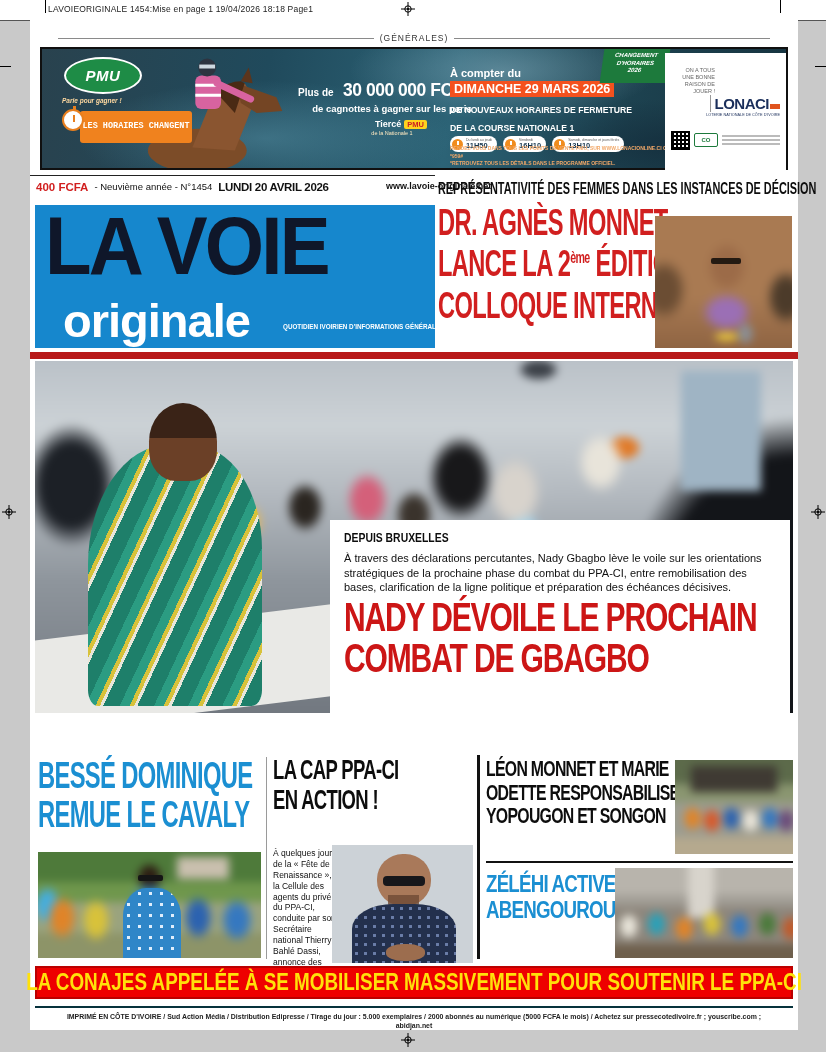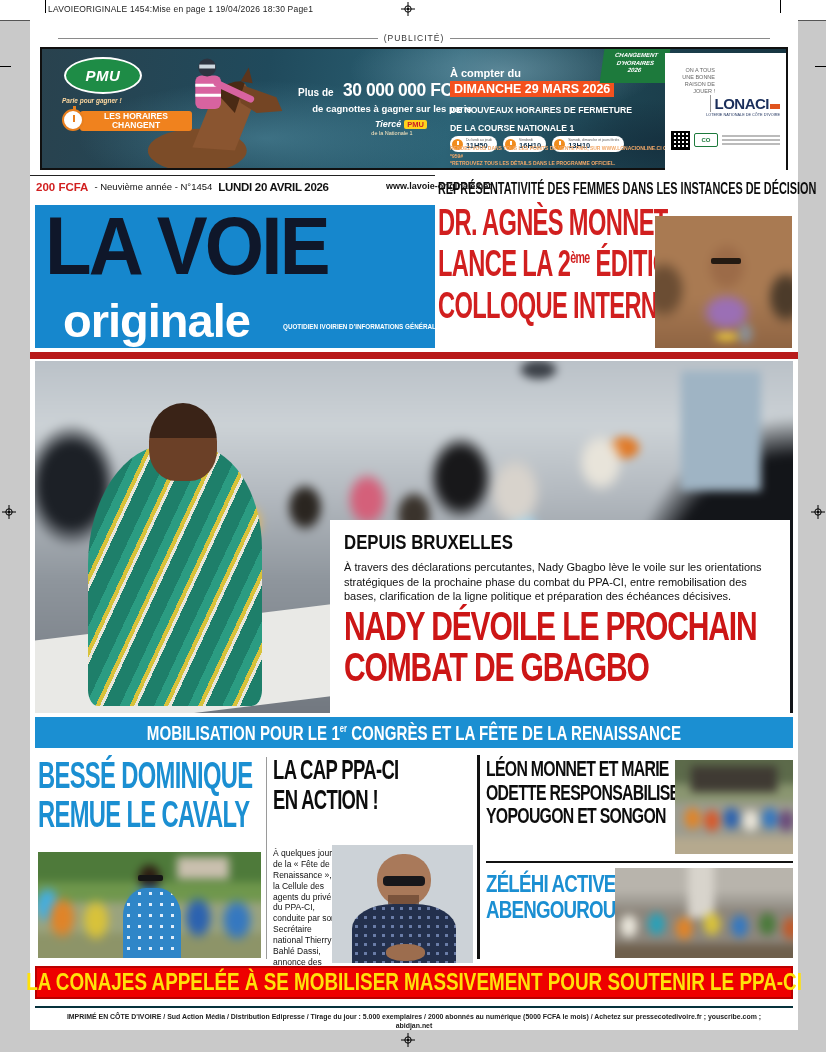--- a/index.html
+++ b/index.html
@@ -30,31 +30,31 @@
         radial-gradient(200px 60px at 85% 80%, rgba(20,45,60,.8), transparent 75%),
         linear-gradient(100deg,#29424e 0%,#204a5c 30%,#2c6376 55%,#1d4250 78%,#16333f 100%);}
   #pmu-badge{left:22px;top:8px;width:74px;height:33px;background:#1e8c46;border:2px solid #fff;
       border-radius:50%;display:flex;align-items:center;justify-content:center;
       color:#fff;font-weight:bold;font-style:italic;font-size:15px;letter-spacing:.5px;}
   #pmu-tagline{left:20px;top:48px;width:110px;font-size:6.5px;font-weight:bold;color:#ffd9a0;font-style:italic;}
   #stopwatch{left:20px;top:60px;width:22px;height:22px;border-radius:50%;background:#fff;border:2px solid #e87f1e;
       box-sizing:border-box;z-index:3;}
   #stopwatch i{position:absolute;left:9px;top:4px;width:2px;height:7px;background:#e87f1e;}
   #stopwatch b{position:absolute;left:9px;top:-5px;width:3px;height:4px;background:#e87f1e;}
-  #horaires-badge{left:38px;top:62px;width:112px;height:20px;background:#f0821e;border-radius:3px;
+  #horaires-badge{left:38px;top:62px;width:112px;height:32px;background:#f0821e;border-radius:3px;
       color:#fff;font-weight:bold;font-size:8.5px;display:flex;align-items:center;justify-content:center;
-      text-align:center;line-height:1.1;z-index:2;}
+      text-align:center;line-height:1.1;z-index:2;font-family:Liberation Mono, monospace;}
   #horse{left:96px;top:4px;width:168px;height:115px;}
   #offer{left:252px;top:30px;width:196px;text-align:center;color:#fff;}
   #offer .l1{white-space:nowrap;}
   #offer .pre{font-size:10px;font-weight:bold;margin-right:3px;}
   #offer .amt{font-size:19px;font-weight:900;letter-spacing:-.5px;}
   #offer .sub{font-size:9.5px;font-weight:bold;margin-top:2px;}
   #tierce{margin-top:5px;font-size:9px;}
-  #tierce .scr{font-style:italic;font-weight:bold;color:#fff;margin-left:18px;}
+  #tierce .scr{font-weight:bold;color:#fff;margin-left:18px;}
   #tierce .bdg{background:#ffd21e;color:#c22;font-weight:900;font-size:7.5px;padding:0 3px;border-radius:2px;margin-left:3px;}
   #tierce .tiny{display:block;font-size:5.5px;color:#ffe9c0;margin-top:1px;}
   #sched{left:408px;top:18px;width:212px;color:#fff;}
   #sched .start{font-size:11px;font-weight:bold;}
   #sched .date{display:inline-block;background:#f4511e;color:#fff;font-weight:900;font-size:12.5px;
       padding:1px 4px;margin:2px 0;}
   #sched .nl{font-size:9px;font-weight:bold;white-space:nowrap;}
   #pills{display:flex;gap:6px;margin-top:1px;}
   .pill{background:#fff;border-radius:9px;height:16px;display:flex;align-items:center;padding:0 5px 0 2px;gap:3px;}
   .pill .ck{width:11px;height:11px;border-radius:50%;background:#f08c1e;flex:none;position:relative;}
@@ -118,21 +118,21 @@
       radial-gradient(24px 30px at 20% 40%, #24282e 45%, transparent 75%),
       radial-gradient(220px 260px at 99% 72%, #131519 62%, transparent 78%),
       radial-gradient(60px 80px at 6% 36%, #1c2026 50%, transparent 78%),
       linear-gradient(180deg,#b8bfc6 0%,#ccd2d6 20%,#b4bac0 38%,#8e959c 62%,#70767e 100%);}
   #mp-desk{left:0;top:74%;width:42%;height:26%;background:#e9e9e6;transform:skewY(-7deg);}
   #mp-woman{left:7%;top:24%;width:23%;height:74%;border-radius:46% 40% 6% 6%;
       background:repeating-linear-gradient(115deg,#1e7f6a 0 15px,#2b9c82 15px 24px,#d8c23a 24px 28px,#e9e6da 28px 31px);}
   #mp-head{left:15%;top:12%;width:9%;height:22%;border-radius:50% 50% 40% 40%;
       background:linear-gradient(180deg,#3a2317 0 45%,#6b4027 45% 100%);}
   #overlay{left:295px;top:159px;width:460px;height:193px;background:#fff;padding:10px 14px;box-sizing:border-box;}
-  #ms-kicker{font-size:21px;font-weight:900;color:#0d0d0d;}
+  #ms-kicker{font-size:13px;font-weight:900;color:#0d0d0d;}
   #ms-headline{color:#cc1616;font-weight:900;font-size:40px;line-height:1.04;letter-spacing:-1.5px;margin-top:2px;}
   #ms-summary{font-size:11px;line-height:1.32;margin-top:6px;color:#101010;}
 
   #section-banner{left:5px;top:697px;width:758px;height:31px;background:#1b8fd2;color:#fff;
       display:flex;align-items:center;justify-content:center;font-weight:900;font-size:21px;white-space:nowrap;}
   #section-banner sup{font-size:.5em;}
 
   
   .bluehead{color:#1b8fd2;font-weight:900;line-height:1.07;letter-spacing:-1px;}
   .blackhead{color:#0d0d0d;font-weight:900;line-height:1.07;letter-spacing:-1px;}
@@ -195,21 +195,21 @@
 
   #footer{left:5px;top:986px;width:758px;border-top:2px solid #06323c;padding-top:4px;
       text-align:center;font-size:7.3px;font-weight:bold;color:#222;}
 </style>
 </head>
 <body>
 
 <div id="canvas">
 
   <div id="topstrip" class="abs">
-    <div id="fileinfo" class="abs">LAVOIEORIGINALE 1454:Mise en page 1  19/04/2026  18:30  Page1</div>
+    <div id="fileinfo" class="abs">LAVOIEORIGINALE 1454:Mise en page 1  19/04/2026  18:18  Page1</div>
   </div>
   <div class="abs tickv" style="left:45px;"></div>
   <div class="abs tickv" style="left:780px;"></div>
   <div class="abs tickh" style="left:0;top:66px;"></div>
   <div class="abs tickh" style="left:815px;top:66px;"></div>
 
   <svg class="abs reg" style="left:401px;top:2px;" viewBox="0 0 14 14">
       <circle cx="7" cy="7" r="3.2" fill="none" stroke="#000"></circle>
       <circle cx="7" cy="7" r="1.1" fill="#000"></circle>
       <line x1="7" y1="0" x2="7" y2="14" stroke="#000"></line>
@@ -231,21 +231,21 @@
       <circle cx="7" cy="7" r="3.2" fill="none" stroke="#000"></circle>
       <circle cx="7" cy="7" r="1.1" fill="#000"></circle>
       <line x1="7" y1="0" x2="7" y2="14" stroke="#000"></line>
       <line x1="0" y1="7" x2="14" y2="7" stroke="#000"></line>
     </svg>
 
   <div id="sheet" class="abs">
 
     <div id="pubrow" class="abs">
       <div class="rule"></div>
-      <span id="publabel">(PUBLICITÉ)</span>
+      <span id="publabel">(GÉNÉRALES)</span>
       <div class="rule"></div>
     </div>
 
     <div id="ad" class="abs">
       <div id="pmu-badge" class="abs">PMU</div>
       <div id="pmu-tagline" class="abs">Parie pour gagner !</div>
       <div id="stopwatch" class="abs">
           <i></i>
           <b></b>
         </div>
@@ -329,21 +329,21 @@
           <div id="lonaci-lines">
               <div></div>
               <div></div>
               <div></div>
             </div>
         </div>
       </div>
     </div>
 
     <div id="infoline" class="abs">
-      <span id="price">200 FCFA</span>
+      <span id="price">400 FCFA</span>
       <span id="edition">- Neuvième année - N°1454</span>
       <span id="issuedate">LUNDI 20 AVRIL 2026</span>
     </div>
     <div id="website" class="abs">www.lavoie-originale.net</div>
 
     <div id="kicker" class="abs">
       <span class="cx" style="transform:scaleX(.68);">REPRÉSENTATIVITÉ DES FEMMES DANS LES INSTANCES DE DÉCISION</span>
     </div>
     <div id="topstory-headline" class="abs">
       <span class="cx" style="transform:scaleX(.64);white-space:nowrap;">DR. AGNÈS MONNET</span><br>
@@ -378,23 +378,20 @@
       <div id="overlay" class="abs">
         <div id="ms-kicker"><span class="cx" style="transform:scaleX(.8);">DEPUIS BRUXELLES</span></div>
         <div id="ms-summary">À travers des déclarations percutantes, Nady Gbagbo lève le voile sur les orientations stratégiques de la prochaine phase du combat du PPA-CI, entre remobilisation des bases, clarification de la ligne politique et préparation des échéances décisives.</div>
         <div id="ms-headline">
           <span class="cx" style="transform:scaleX(.75);white-space:nowrap;">NADY DÉVOILE LE PROCHAIN</span><br>
           <span class="cx" style="transform:scaleX(.75);white-space:nowrap;">COMBAT DE GBAGBO</span>
         </div>
       </div>
     </div>
 
-    <div id="section-banner" class="abs">
-      <span class="cxc" style="transform:scaleX(.72);"><span>MOBILISATION POUR LE 1</span><sup>er</sup><span> CONGRÈS ET LA FÊTE DE LA RENAISSANCE</span></span>
-    </div>
 
     <div id="h-besse" class="abs bluehead">
       <span class="cx" style="transform:scaleX(.66);white-space:nowrap;">BESSÉ DOMINIQUE</span><br>
       <span class="cx" style="transform:scaleX(.66);white-space:nowrap;">REMUE LE CAVALY</span>
     </div>
     <div id="photo-besse" class="abs">
       <div class="art"></div>
       <div id="besse-woman" class="abs"></div>
       <div id="besse-glasses" class="abs"></div>
     </div>

